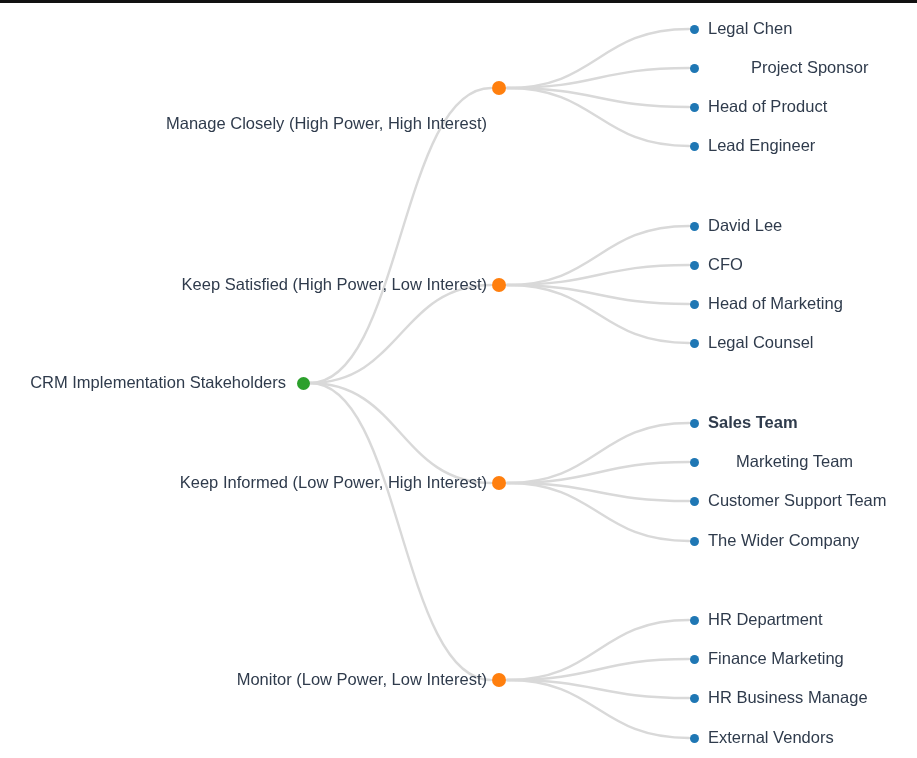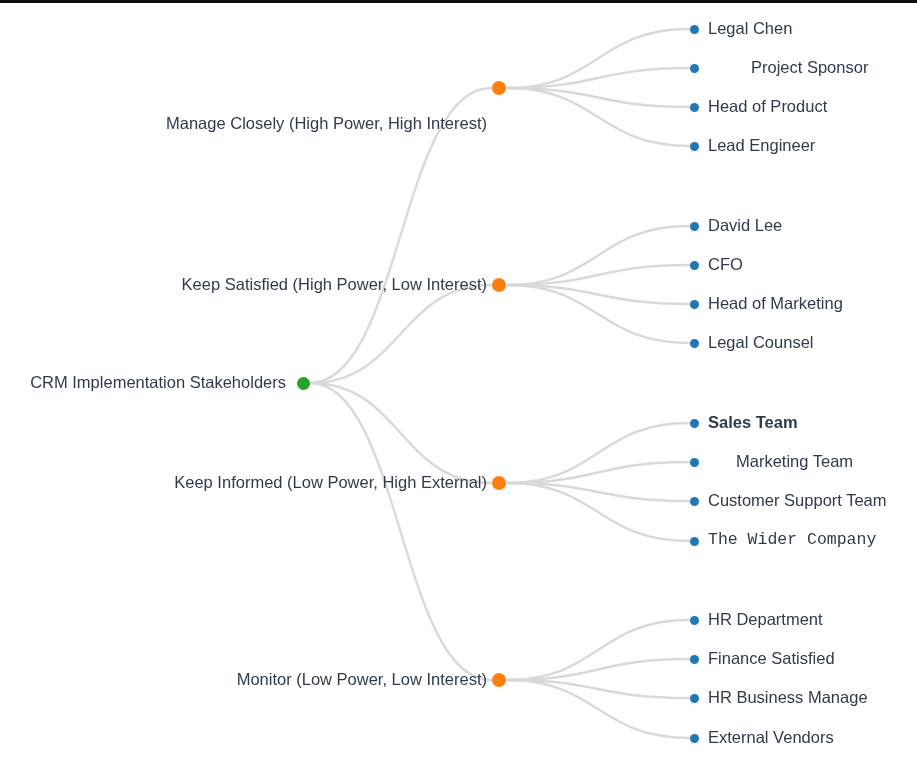--- a/index.html
+++ b/index.html
@@ -113,33 +113,33 @@
       <div class="label label-right" style="top: 276px; right: 430px;">Keep Satisfied (High Power, Low Interest)</div>
       <div class="node node-leaf" style="left: 689.5px; top: 221.5px;"></div>
       <div class="label label-left" style="top: 217px; left: 708px;">David Lee</div>
       <div class="node node-leaf" style="left: 689.5px; top: 260.5px;"></div>
       <div class="label label-left" style="top: 256px; left: 708px;">CFO</div>
       <div class="node node-leaf" style="left: 689.5px; top: 299.5px;"></div>
       <div class="label label-left" style="top: 295px; left: 708px;">Head of Marketing</div>
       <div class="node node-leaf" style="left: 689.5px; top: 338.5px;"></div>
       <div class="label label-left" style="top: 334px; left: 708px;">Legal Counsel</div>
       <div class="node node-branch" style="left: 492px; top: 476px;"></div>
-      <div class="label label-right" style="top: 474px; right: 430px;">Keep Informed (Low Power, High External)</div>
+      <div class="label label-right" style="top: 474px; right: 430px;">Keep Informed (Low Power, High Interest)</div>
       <div class="node node-leaf" style="left: 689.5px; top: 418.5px;"></div>
       <div class="label label-left" style="top: 414px; left: 708px; font-weight: bold;">Sales Team</div>
       <div class="node node-leaf" style="left: 689.5px; top: 457.5px;"></div>
       <div class="label label-left" style="top: 453px; left: 708px; margin-left: 28px;">Marketing Team</div>
       <div class="node node-leaf" style="left: 689.5px; top: 496.5px;"></div>
       <div class="label label-left" style="top: 492px; left: 708px;">Customer Support Team</div>
       <div class="node node-leaf" style="left: 689.5px; top: 536.5px;"></div>
-      <div class="label label-left" style="top: 532px; left: 708px; font-family: Liberation Mono, monospace;">The Wider Company</div>
+      <div class="label label-left" style="top: 532px; left: 708px;">The Wider Company</div>
       <div class="node node-branch" style="left: 492px; top: 673px;"></div>
       <div class="label label-right" style="top: 671px; right: 430px;">Monitor (Low Power, Low Interest)</div>
       <div class="node node-leaf" style="left: 689.5px; top: 615.5px;"></div>
       <div class="label label-left" style="top: 611px; left: 708px;">HR Department</div>
       <div class="node node-leaf" style="left: 689.5px; top: 654.5px;"></div>
-      <div class="label label-left" style="top: 650px; left: 708px;">Finance Satisfied</div>
+      <div class="label label-left" style="top: 650px; left: 708px;">Finance Marketing</div>
       <div class="node node-leaf" style="left: 689.5px; top: 693.5px;"></div>
       <div class="label label-left" style="top: 689px; left: 708px;">HR Business Manage</div>
       <div class="node node-leaf" style="left: 689.5px; top: 733.5px;"></div>
       <div class="label label-left" style="top: 729px; left: 708px;">External Vendors</div>
     </div>
 </div>
 
 </body></html>

